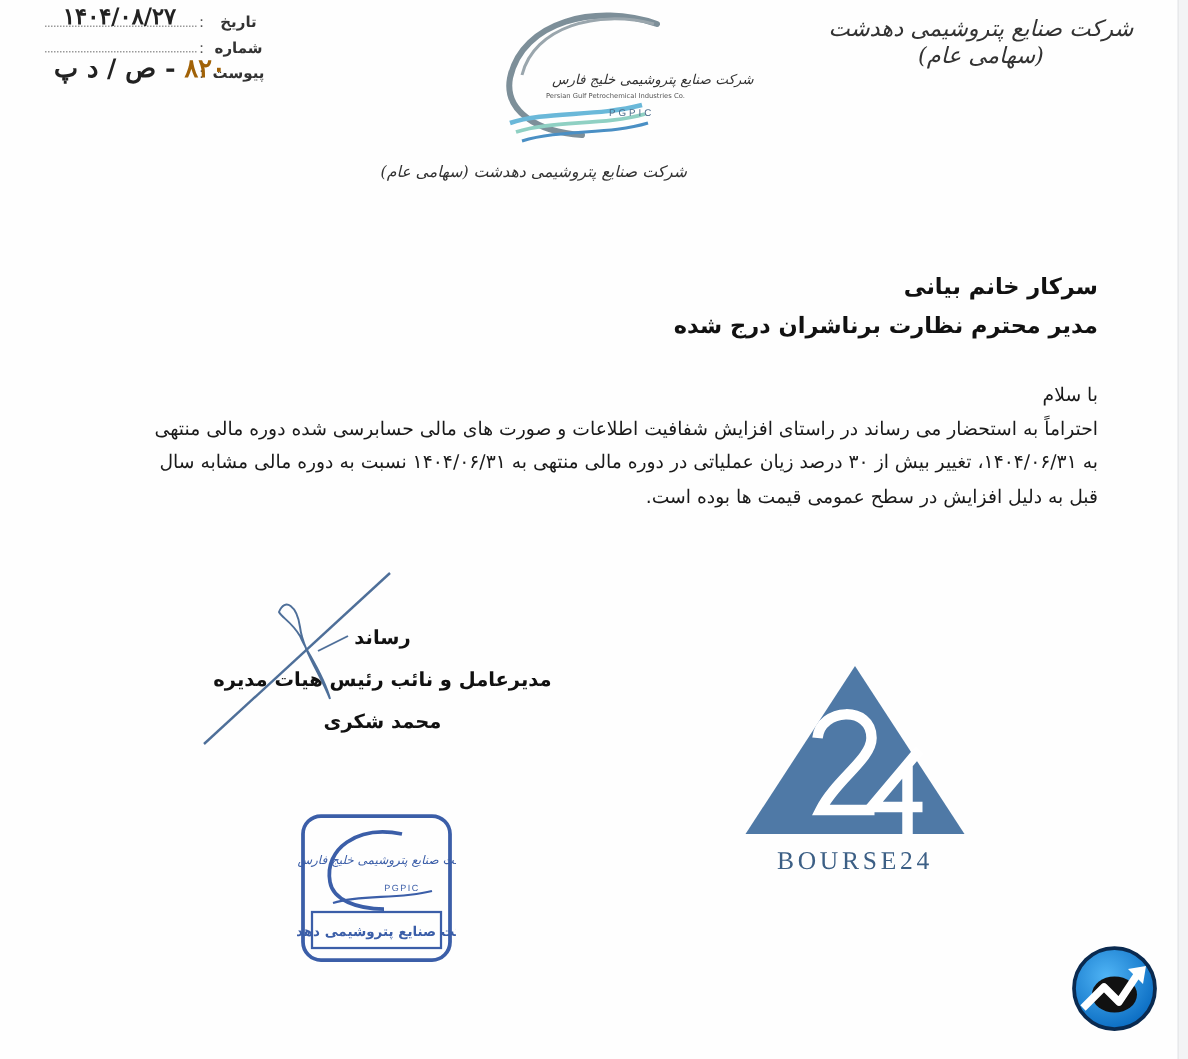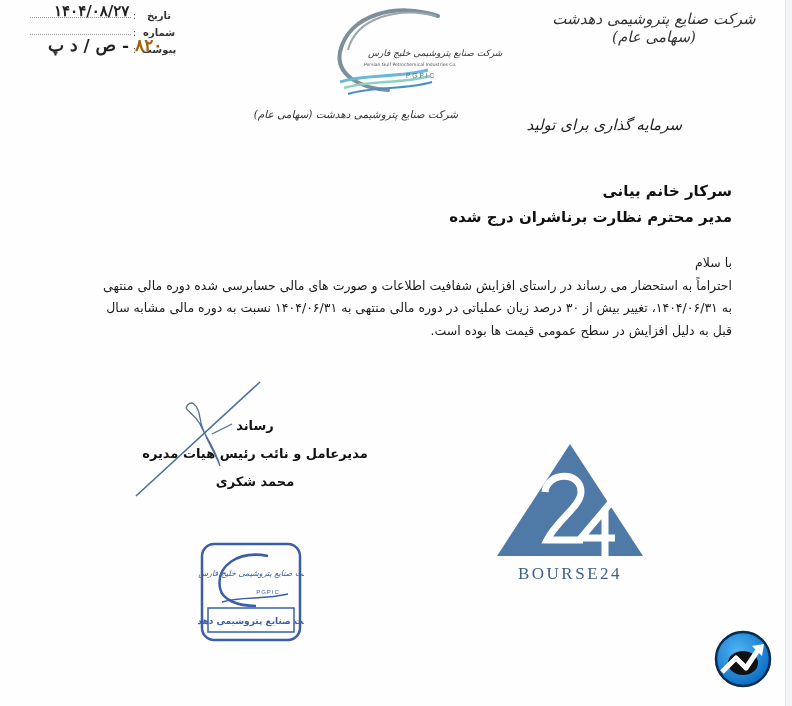--- a/index.html
+++ b/index.html
@@ -11,21 +11,21 @@
     }
     .page { position: absolute; inset: 0; background: #fefefe; }
     .right-edge { position: absolute; top: 0; right: 0; width: 6px; height: 706px; background: #f3f4f5; border-left: 1px solid #e8e9eb; }
 
     
     .meta { position: absolute; left: 30px; top: 4px; width: 150px; direction: rtl; }
     .meta-row { position: relative; height: 17px; display: flex; align-items: flex-end; justify-content: flex-start; }
     .meta-label { font-size: 10px; color: #333; width: 42px; text-align: center; font-weight: bold; }
     .meta-colon { font-size: 10px; color: #555; margin: 0 2px; }
     .meta-dots { flex: 1; border-bottom: 1px dotted #999; height: 1px; margin-bottom: 3px; }
-    .meta-val { position: absolute; font-family: "DejaVu Serif", serif; font-weight: bold; margin-left: 12px; }
+    .meta-val { position: absolute; font-family: "DejaVu Serif", serif; font-weight: bold; }
     .meta-date { left: 12px; top: -2px; font-size: 15px; color: #222; direction: ltr; }
     .meta-num { left: 6px; top: -3px; font-size: 17px; color: #222; direction: rtl; }
     .meta-num .blue { color: #a16207; }
 
     
     .company { position: absolute; right: 18px; top: 10px; width: 240px; text-align: center; }
     .company-fa { font-family: "DejaVu Serif", serif; font-style: italic; font-size: 15px; color: #333; direction: rtl; }
     .company-en { font-family: "Liberation Sans", sans-serif; font-size: 10.5px; color: #333; margin-top: 4px; }
 
     
@@ -104,21 +104,20 @@
       <path d="M22 78 C 45 70, 80 74, 110 66" fill="none" stroke="#6ab8d9" stroke-width="3"></path>
       <path d="M26 84 C 50 76, 84 80, 112 72" fill="none" stroke="#8fd0c3" stroke-width="2.5"></path>
       <path d="M30 90 C 56 82, 88 86, 114 78" fill="none" stroke="#4a8fc4" stroke-width="2"></path>
     </svg>
     <div class="center-logo-fa">شرکت صنایع پتروشیمی خلیج فارس</div>
     <div class="center-logo-en">Persian Gulf Petrochemical Industries Co.</div>
     <div class="center-logo-pgpic">PGPIC</div>
     <div class="center-logo-sub">شرکت صنایع پتروشیمی دهدشت (سهامی عام)</div>
   </div>
 
-  <div class="slogan">سرمایه گذاری برای تولید</div>
 
   <div class="recipient">
     <div class="r1">سرکار خانم بیانی</div>
     <div class="r2">مدیر محترم نظارت برناشران درج شده</div>
   </div>
 
   <div class="body-text">
     <div class="salam">با سلام</div>
     <div>احتراماً به استحضار می رساند در راستای افزایش شفافیت اطلاعات و صورت های مالی حسابرسی شده دوره مالی منتهی به ۱۴۰۴/۰۶/۳۱، تغییر بیش از ۳۰ درصد زیان عملیاتی در دوره مالی منتهی به ۱۴۰۴/۰۶/۳۱ نسبت به دوره مالی مشابه سال قبل به دلیل افزایش در سطح عمومی قیمت ها بوده است.</div>
   </div>

